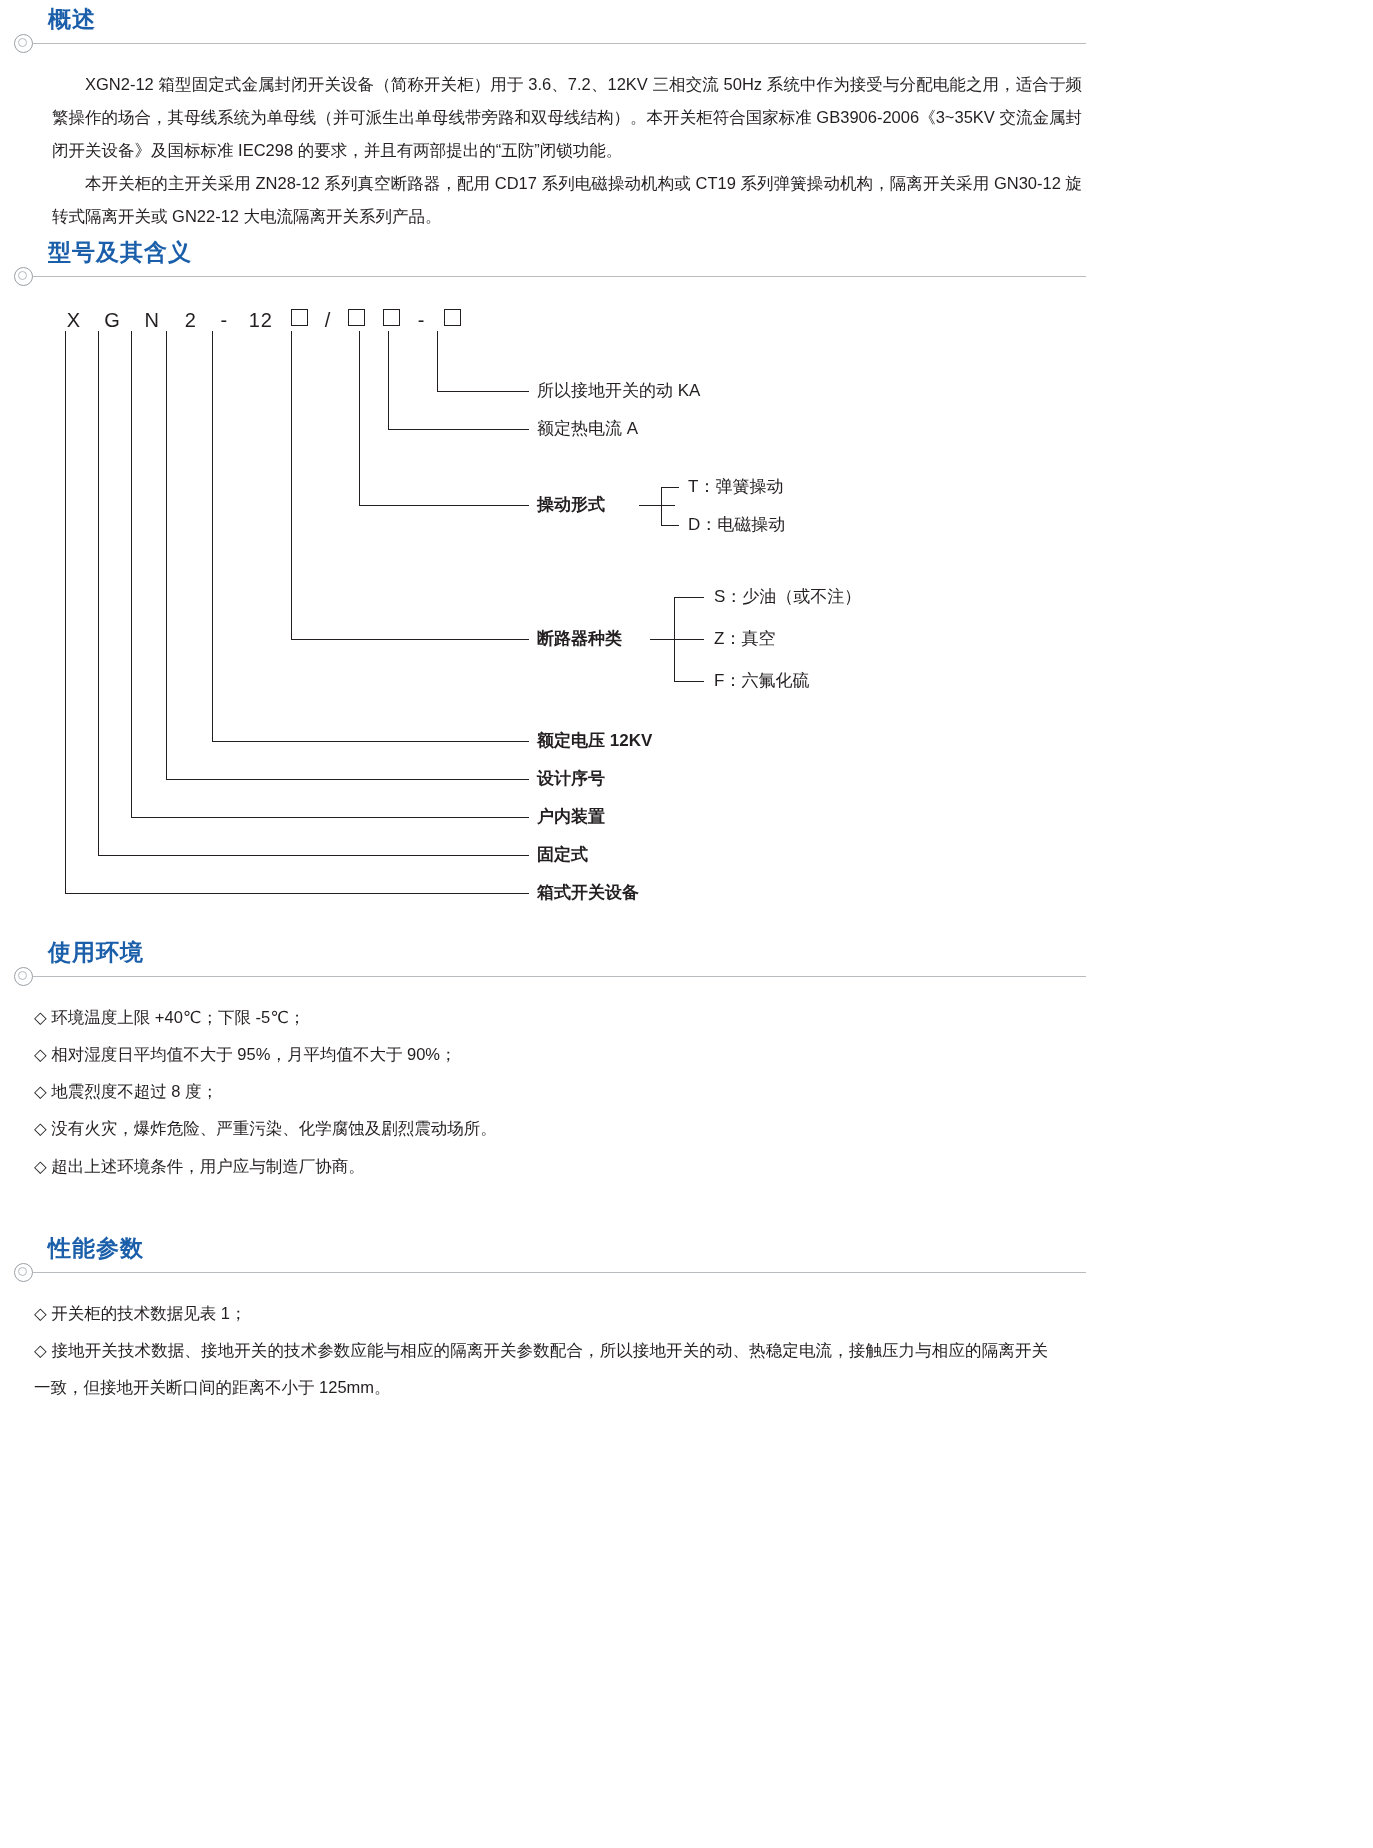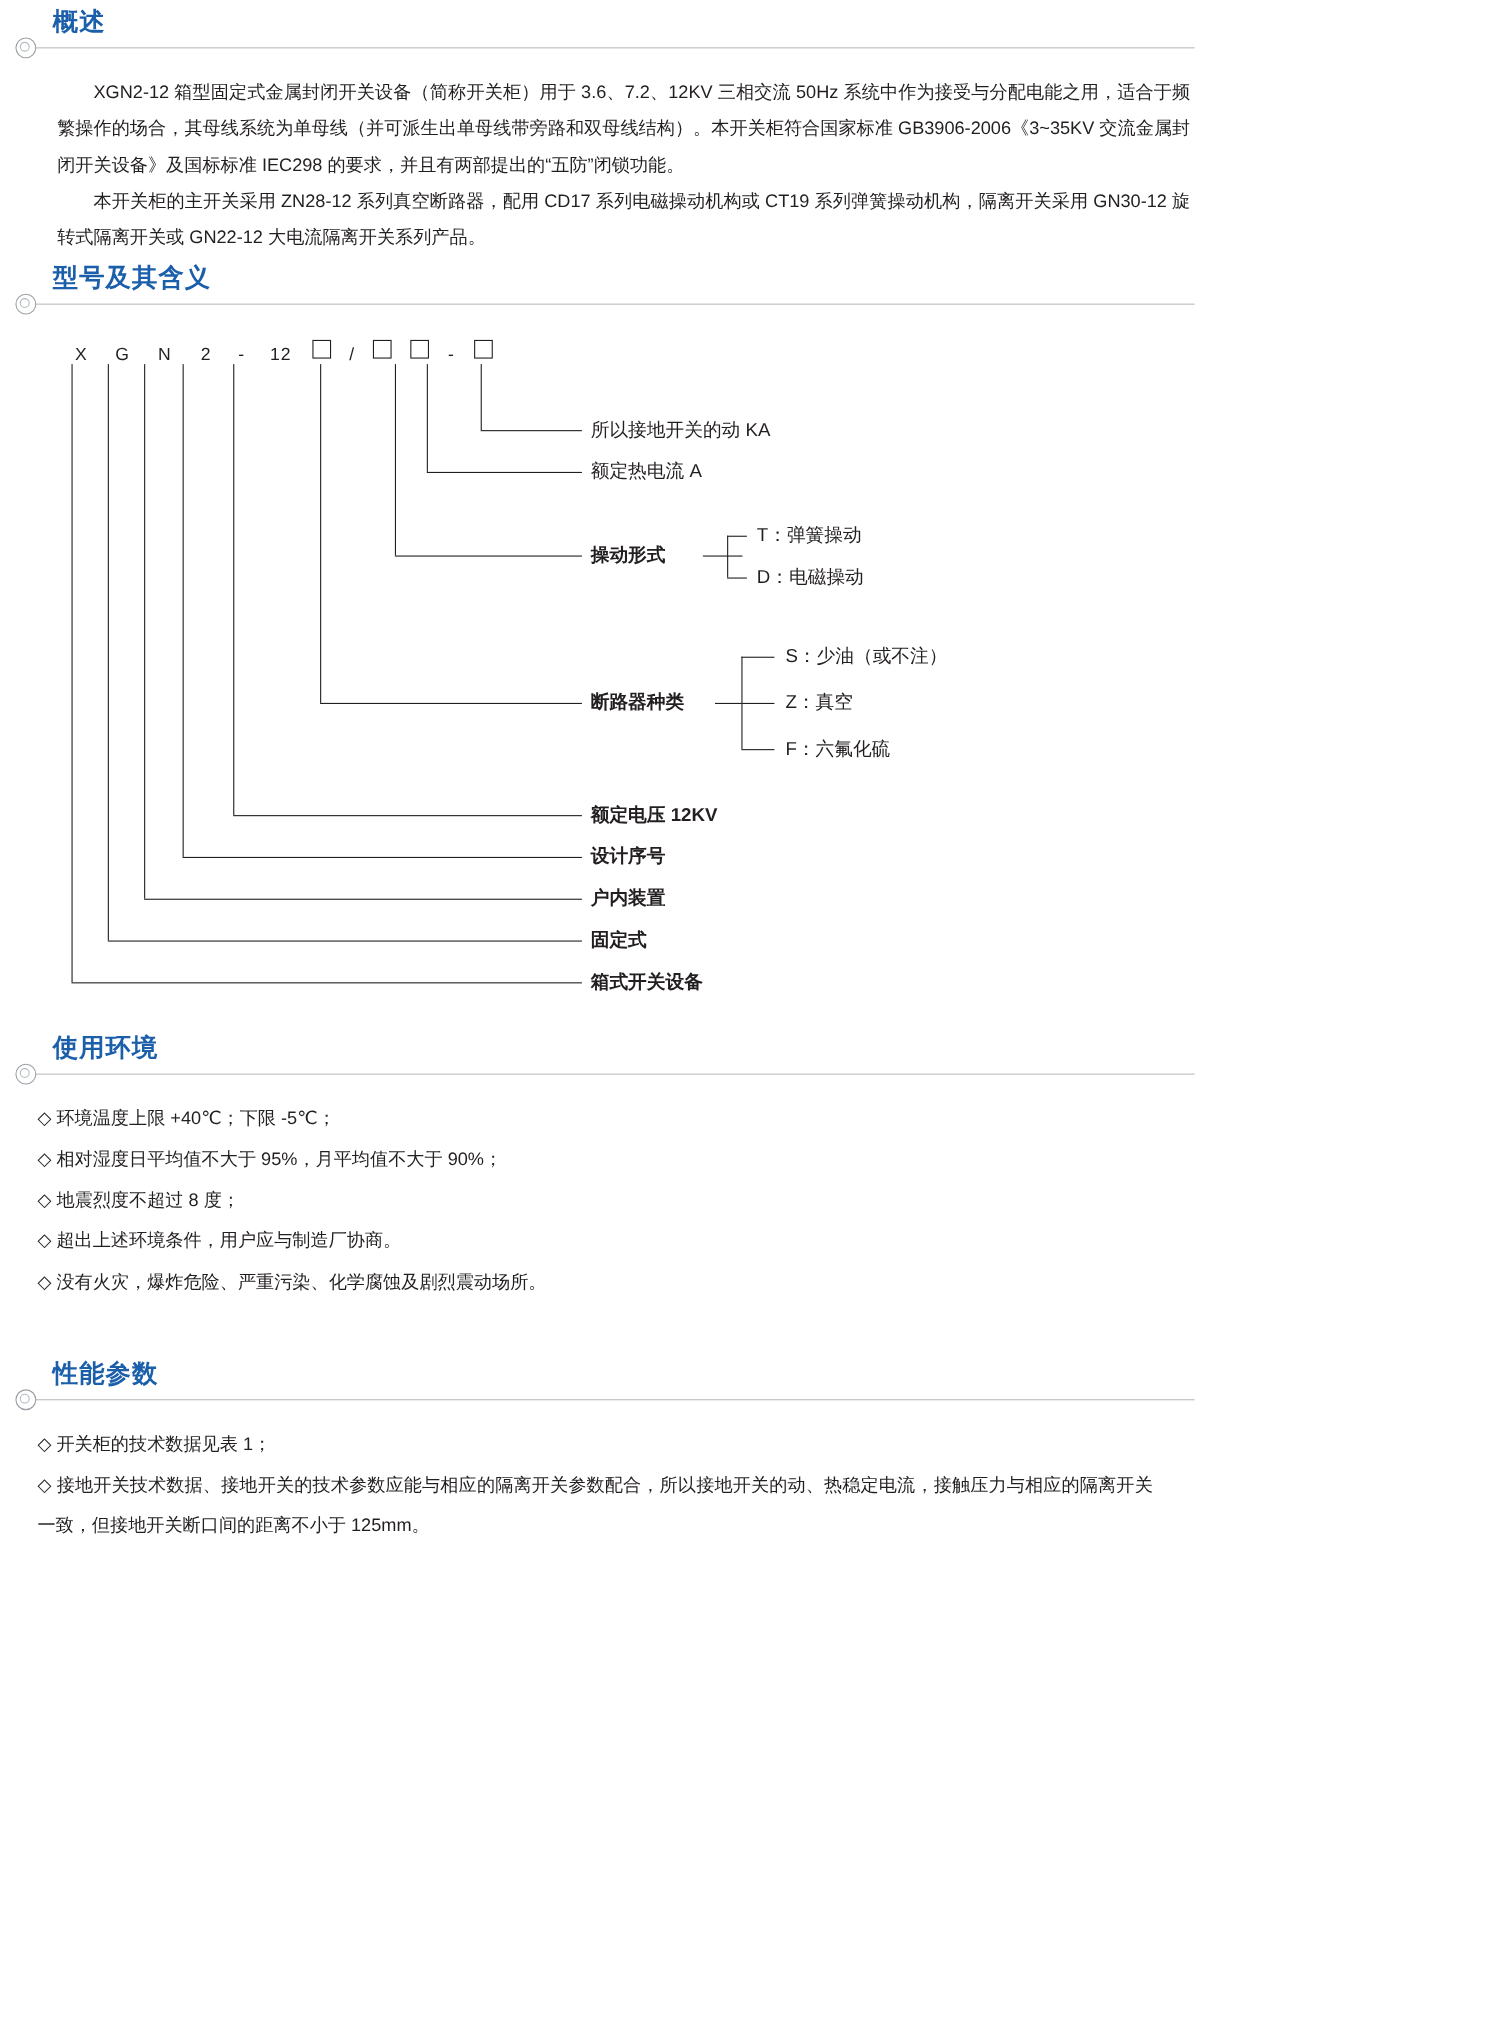--- a/index.html
+++ b/index.html
@@ -99,21 +99,21 @@
     position: relative;
     margin: 14px 0 0 0;
     height: 600px;
     width: 1373px;
     font-size: 16.5px;
   }
   .code-row {
     position: absolute;
     left: 58px;
     top: 10px;
-    font-size: 16px;
+    font-size: 20px;
     letter-spacing: 1px;
     white-space: nowrap;
   }
   .code-row span {
     display: inline-block;
   }
   .sq {
     display: inline-block;
     width: 15px;
     height: 15px;
@@ -248,22 +248,22 @@
   <div class="section" style="margin-top:34px;">
     <div class="sec-head">
       <div class="sec-title">使用环境</div>
       <div class="sec-rule"></div>
       <div class="sec-bullet"></div>
     </div>
     <div class="list-text">
       <div>◇ 环境温度上限 +40℃；下限 -5℃；</div>
       <div>◇ 相对湿度日平均值不大于 95%，月平均值不大于 90%；</div>
       <div>◇ 地震烈度不超过 8 度；</div>
+      <div>◇ 没有火灾，爆炸危险、严重污染、化学腐蚀及剧烈震动场所。</div>
       <div>◇ 超出上述环境条件，用户应与制造厂协商。</div>
-      <div>◇ 没有火灾，爆炸危险、严重污染、化学腐蚀及剧烈震动场所。</div>
     </div>
   </div>
 
   <div class="section" style="margin-top:44px;">
     <div class="sec-head">
       <div class="sec-title">性能参数</div>
       <div class="sec-rule"></div>
       <div class="sec-bullet"></div>
     </div>
     <div class="list-text">

